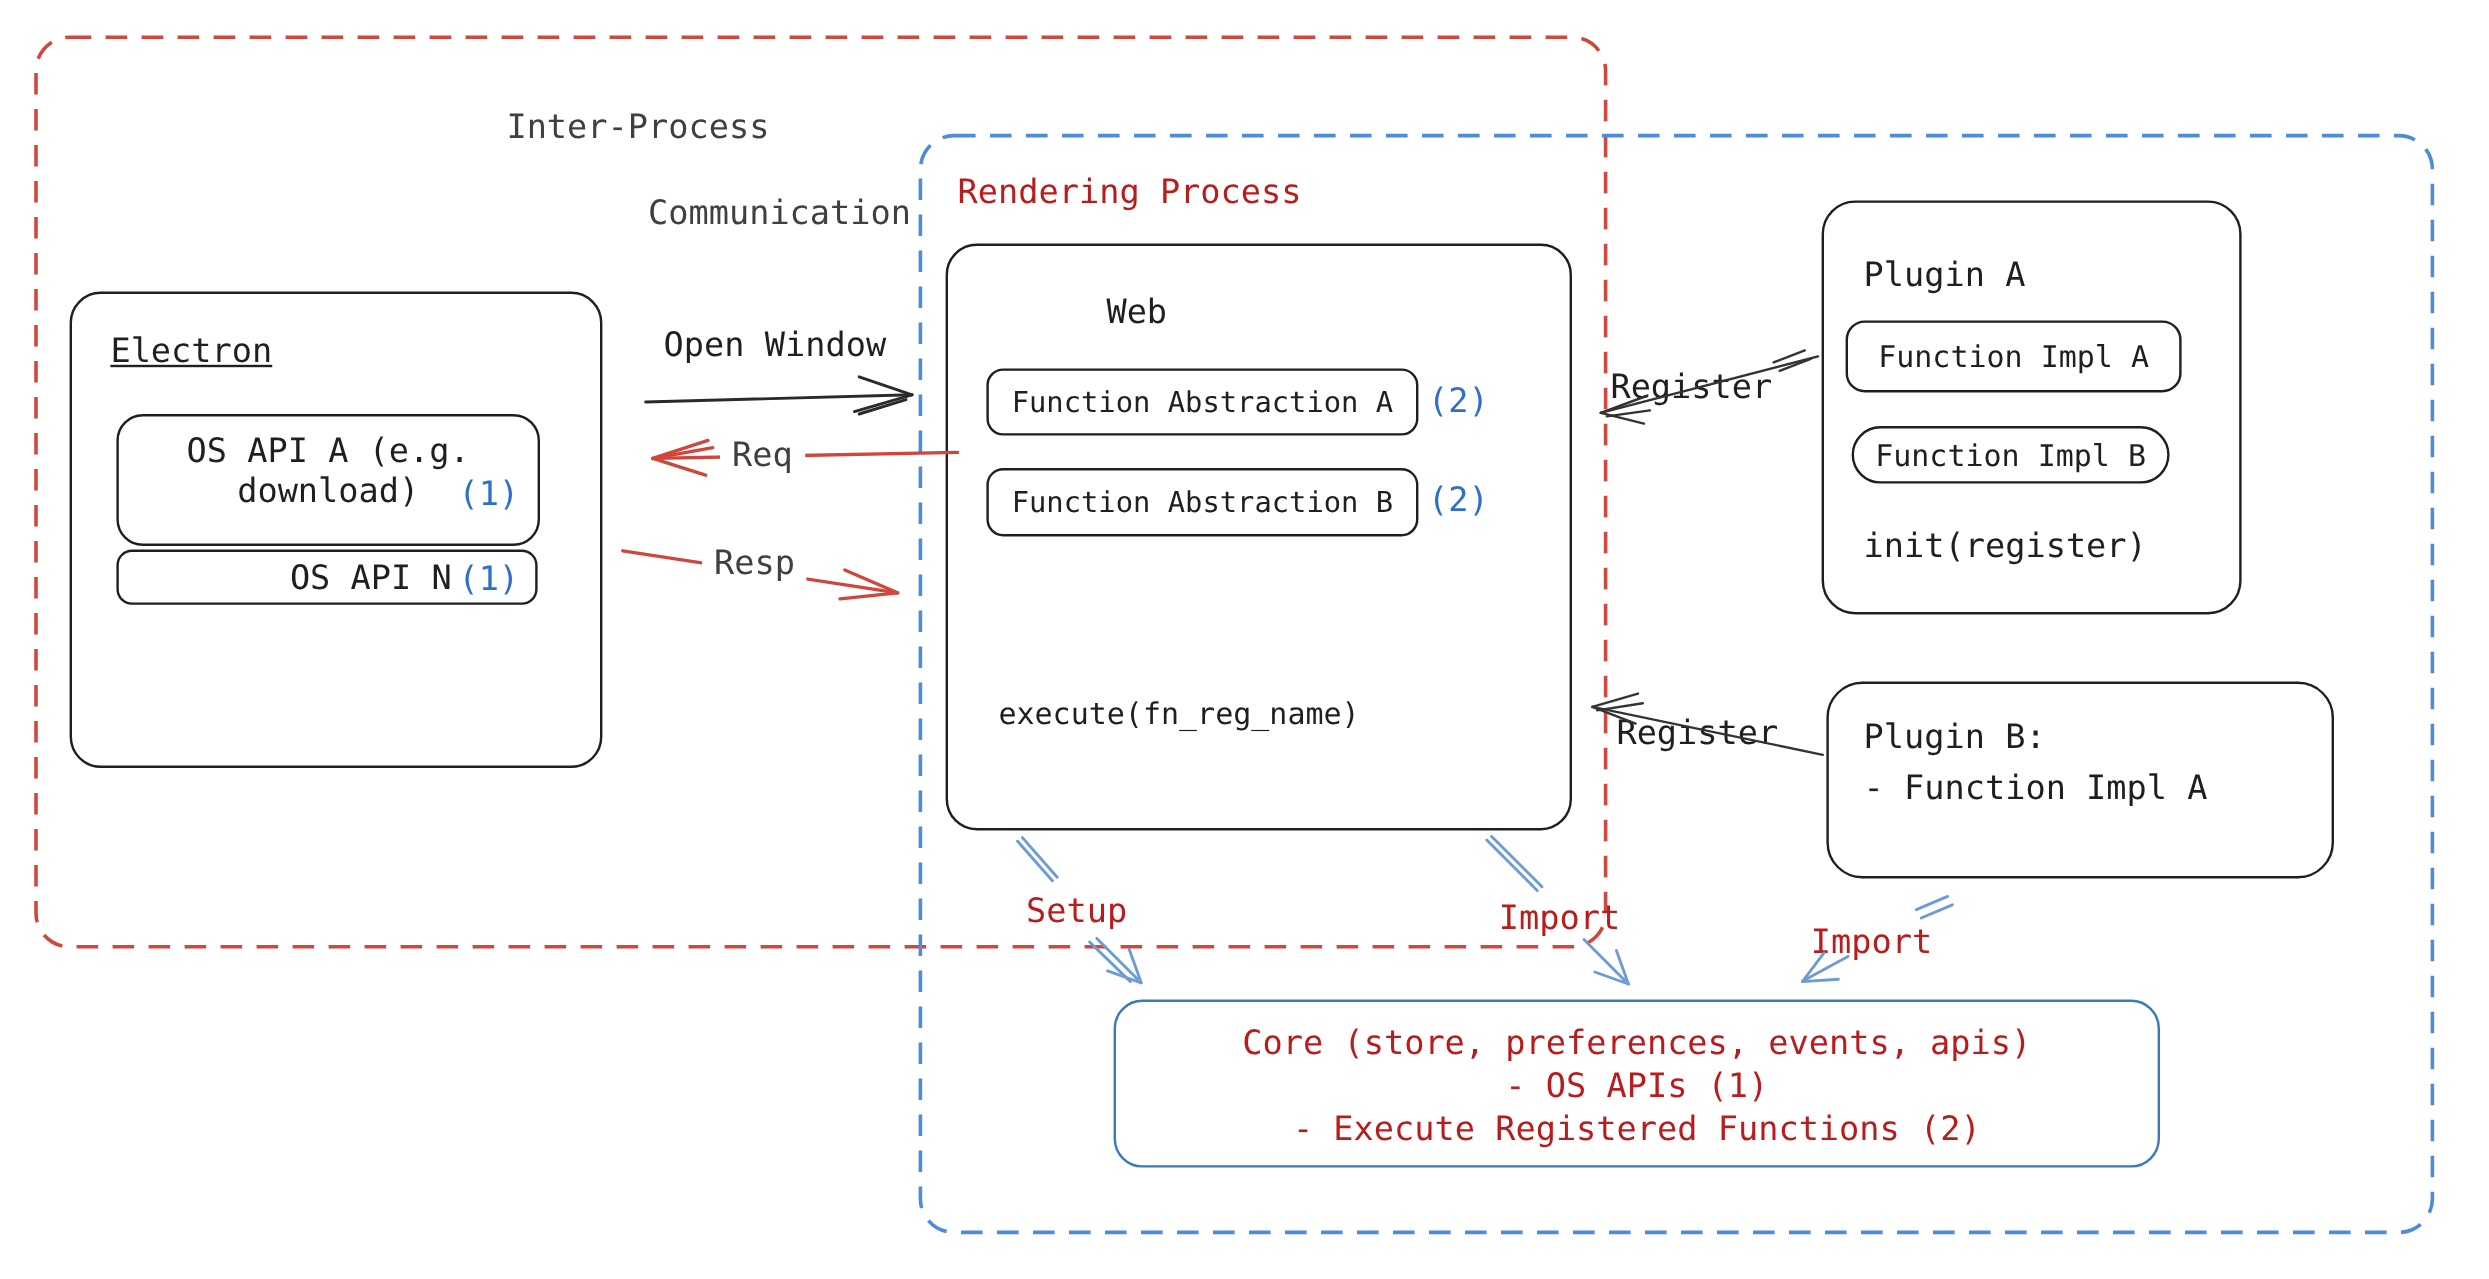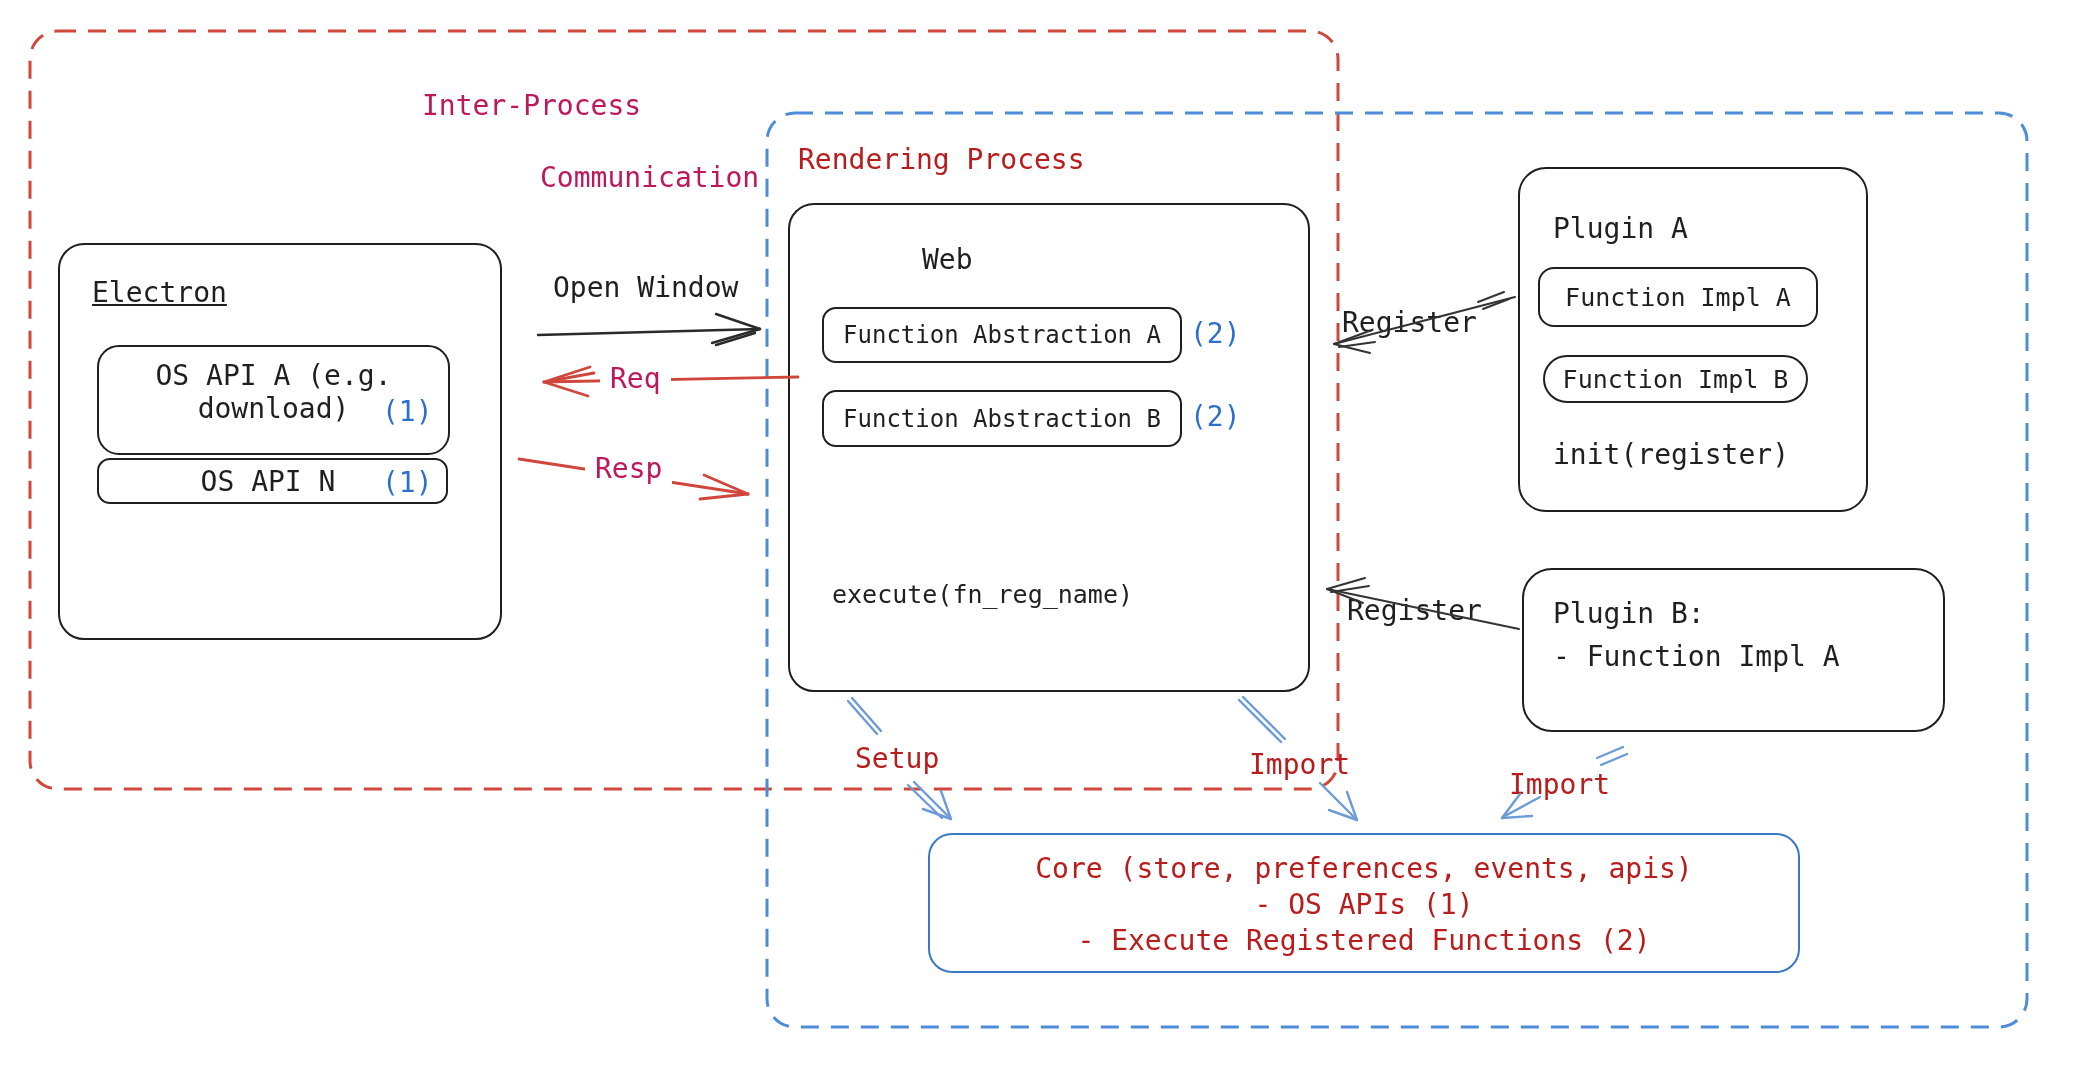--- a/index.html
+++ b/index.html
@@ -5,21 +5,21 @@
   html,body{margin:0;padding:0;background:#ffffff;}
   #canvas{
     position:relative;width:2074px;height:1066px;background:#ffffff;overflow:hidden;
     font-family:"DejaVu Sans Mono","Liberation Mono",monospace;
     color:#1f1f1f;
   }
   #bg-svg,#arrow-svg{position:absolute;left:0;top:0;width:2074px;height:1066px;}
   #bg-svg{z-index:0;}
   .box{position:absolute;border:2.2px solid #1f1f1f;background:transparent;box-sizing:border-box;z-index:2;}
   .lbl{position:absolute;z-index:3;font-size:28px;line-height:33px;white-space:pre;}
-  .lbl.red{color:#be185d;}
+  .lbl.red{color:#404040;}
   .lbl.blue{color:#b91c1c;}
   .badge{color:#2d6fcc;}
   .centered{display:flex;align-items:center;justify-content:center;text-align:center;}
   .small{font-size:24px;}
   .med{font-size:25px;}
   #arrow-svg{z-index:4;pointer-events:none;}
   .onleader{background:#ffffff;padding:0 10px;z-index:5;}
   .subbox{position:absolute;border:2px solid #1f1f1f;box-sizing:border-box;background:transparent;}
 </style>
 </head>
@@ -40,21 +40,21 @@
   <div class="box" style="left:58px;top:243px;width:444px;height:397px;border-radius:26px;"></div>
   <div class="lbl" style="left:92px;top:276px;text-decoration:underline;">Electron</div>
 
   <div class="subbox" style="left:97px;top:345px;width:353px;height:110px;border-radius:22px;z-index:2;">
     <div class="lbl centered" style="left:0;top:12px;width:349px;height:33px;">OS API A (e.g.</div>
     <div class="lbl centered" style="left:0;top:45px;width:349px;height:33px;">download)</div>
     <div class="lbl badge" style="left:283px;top:48px;">(1)</div>
   </div>
 
   <div class="subbox" style="left:97px;top:458px;width:351px;height:46px;border-radius:13px;z-index:2;">
-    <div class="lbl centered" style="left:0;top:5px;width:338px;height:33px;">OS API N</div>
+    <div class="lbl centered" style="left:0;top:5px;width:338px;height:33px;padding-left:41px;">OS API N</div>
     <div class="lbl badge" style="left:283px;top:6px;">(1)</div>
   </div>
 
   <div class="box" style="left:788px;top:203px;width:522px;height:489px;border-radius:26px;"></div>
   <div class="lbl" style="left:922px;top:243px;">Web</div>
 
   <div class="subbox centered small" style="left:822px;top:307px;width:360px;height:56px;border-radius:14px;z-index:2;">
       <span>Function Abstraction A</span>
     </div>
   <div class="lbl badge" style="left:1190px;top:317px;">(2)</div>

